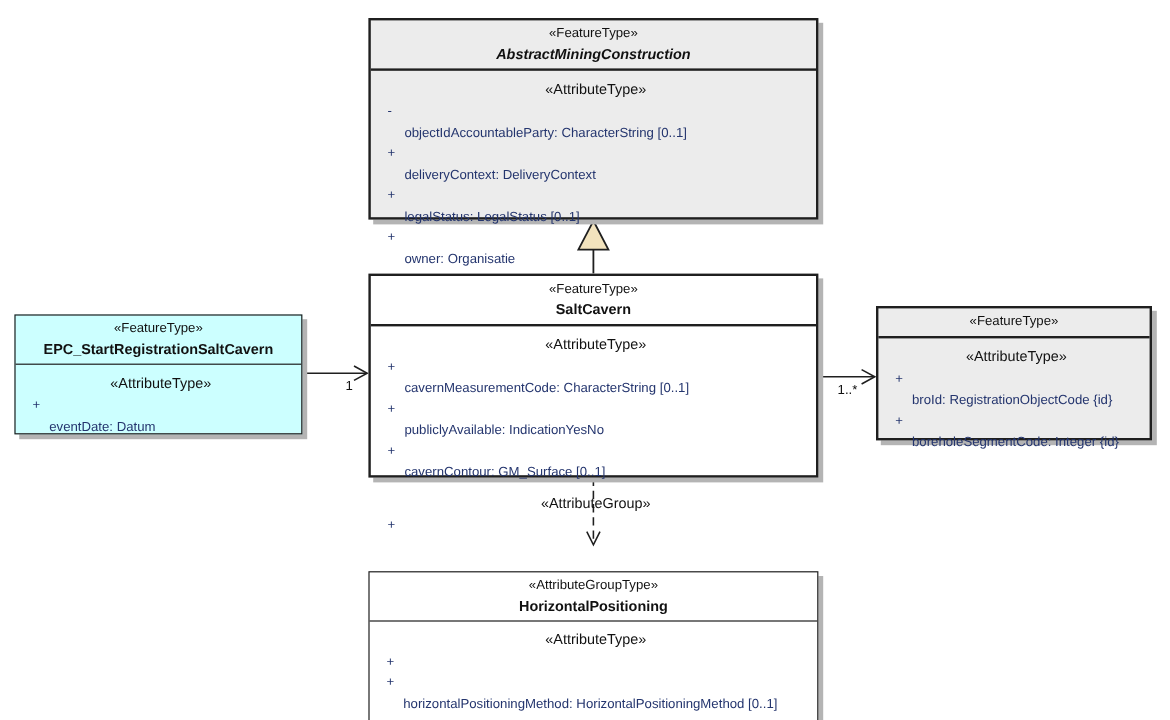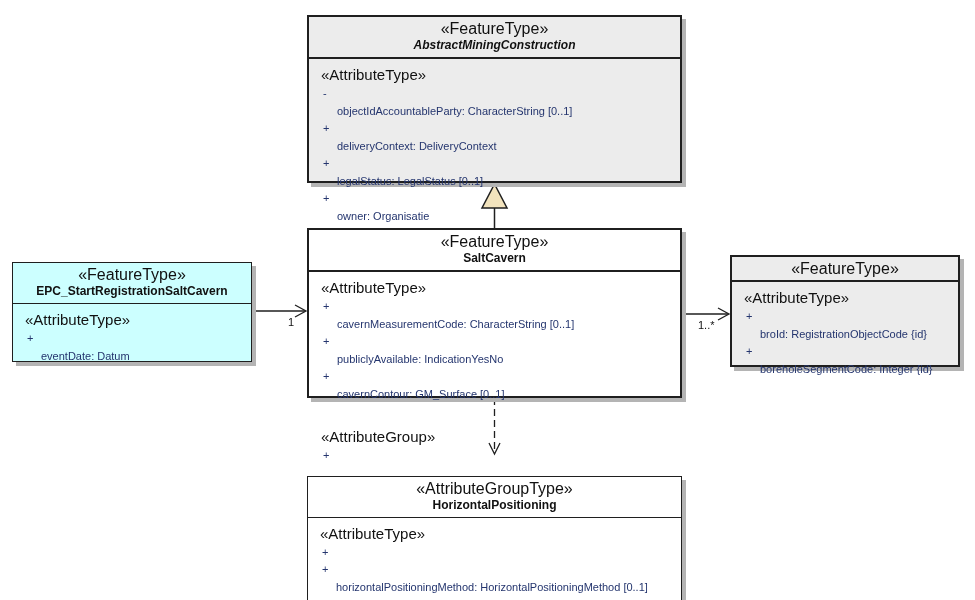--- a/index.html
+++ b/index.html
@@ -19,27 +19,27 @@
   .fill-gray { background:#ececec; }
   .fill-cyan { background:#ccffff; }
 
   .cls-header {
     border-bottom:2px solid #1f1f1f;
     text-align:center;
     padding:5px 4px 5px;
   }
   .thin .cls-header { border-bottom-width:1px; }
 
-  .stereotype { font-size:16px; color:#111111; line-height:13px; }
+  .stereotype { font-size:11px; color:#111111; line-height:13px; }
   .cls-name { font-size:12px; font-weight:bold; color:#111111; margin-top:3px; line-height:14px; }
   .italic { font-style:italic; }
 
   .cls-body { padding:8px 8px 6px 12px; }
-  .attr-heading { font-size:15px; color:#111111; margin-bottom:3px; line-height:15px; }
-  .attr-heading.grouped { margin-top:26px; }
+  .attr-heading { font-size:12px; color:#111111; margin-bottom:3px; line-height:15px;text-align:center; }
+  .attr-heading.grouped { margin-top:9px; }
 
   .attr-row { display:flex; font-size:11px; line-height:17px; color:#24356e; white-space:nowrap; }
   .vis { flex:0 0 16px; width:16px; padding-left:2px; color:#24356e; }
   .attr-text { color:#24356e;margin-top:18px; }
 
   .mult { position:absolute; font-size:11px; color:#111111; line-height:12px; }
 </style>
 </head>
 <body>
 

